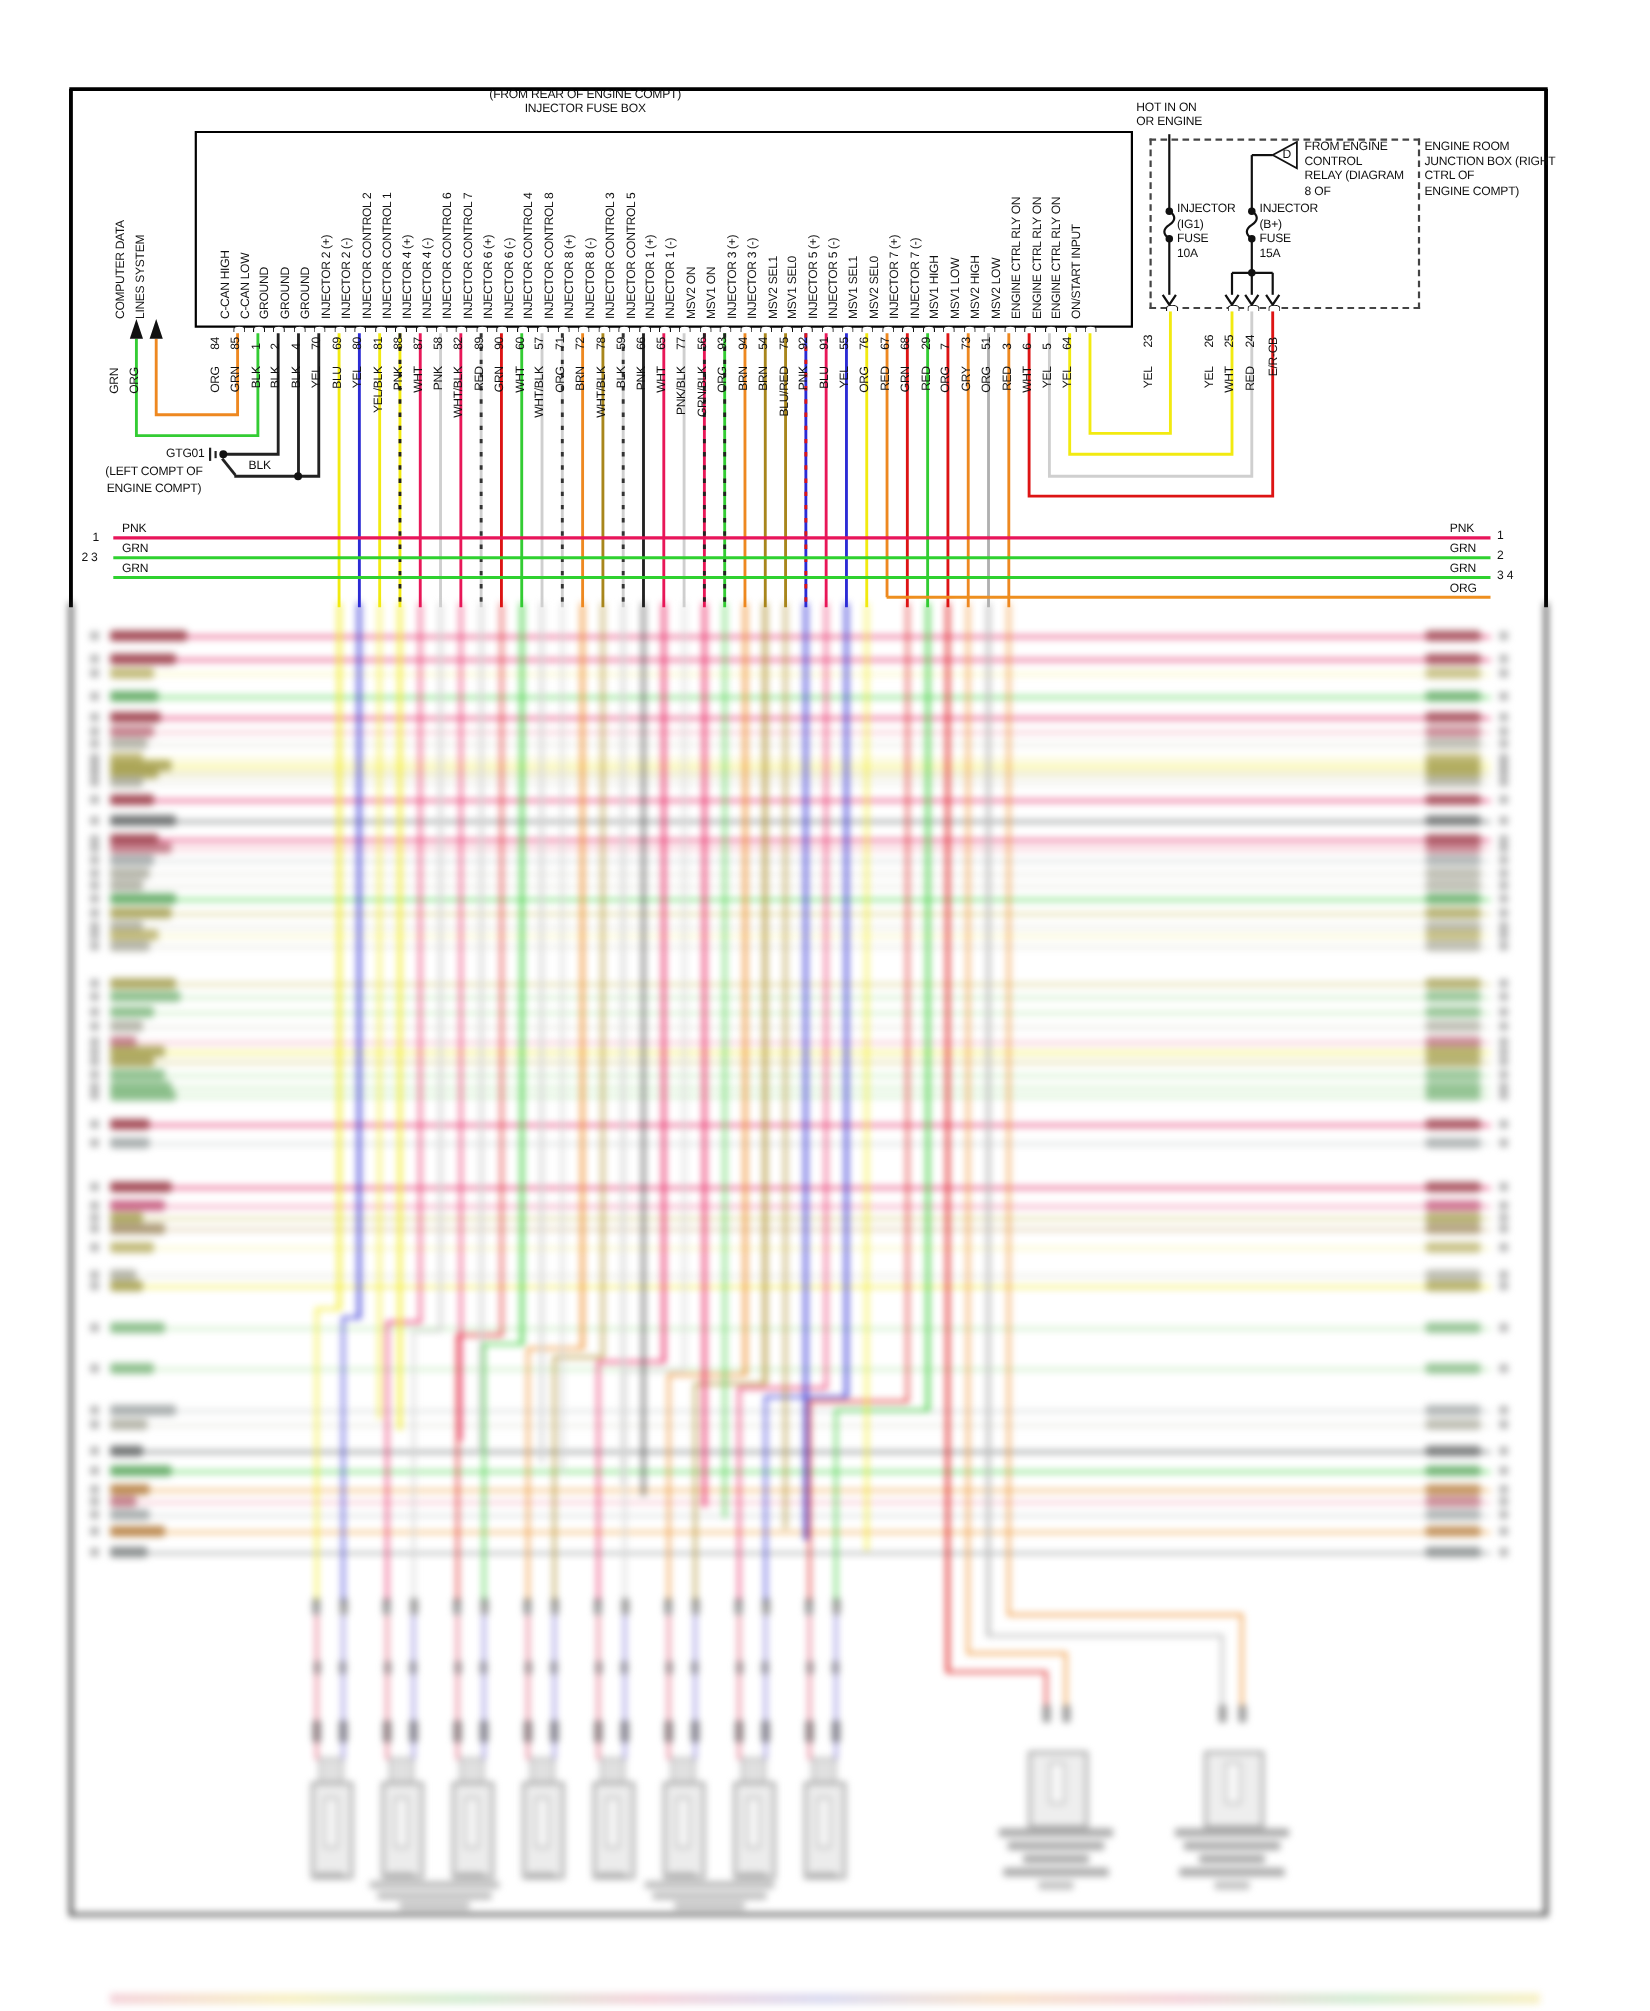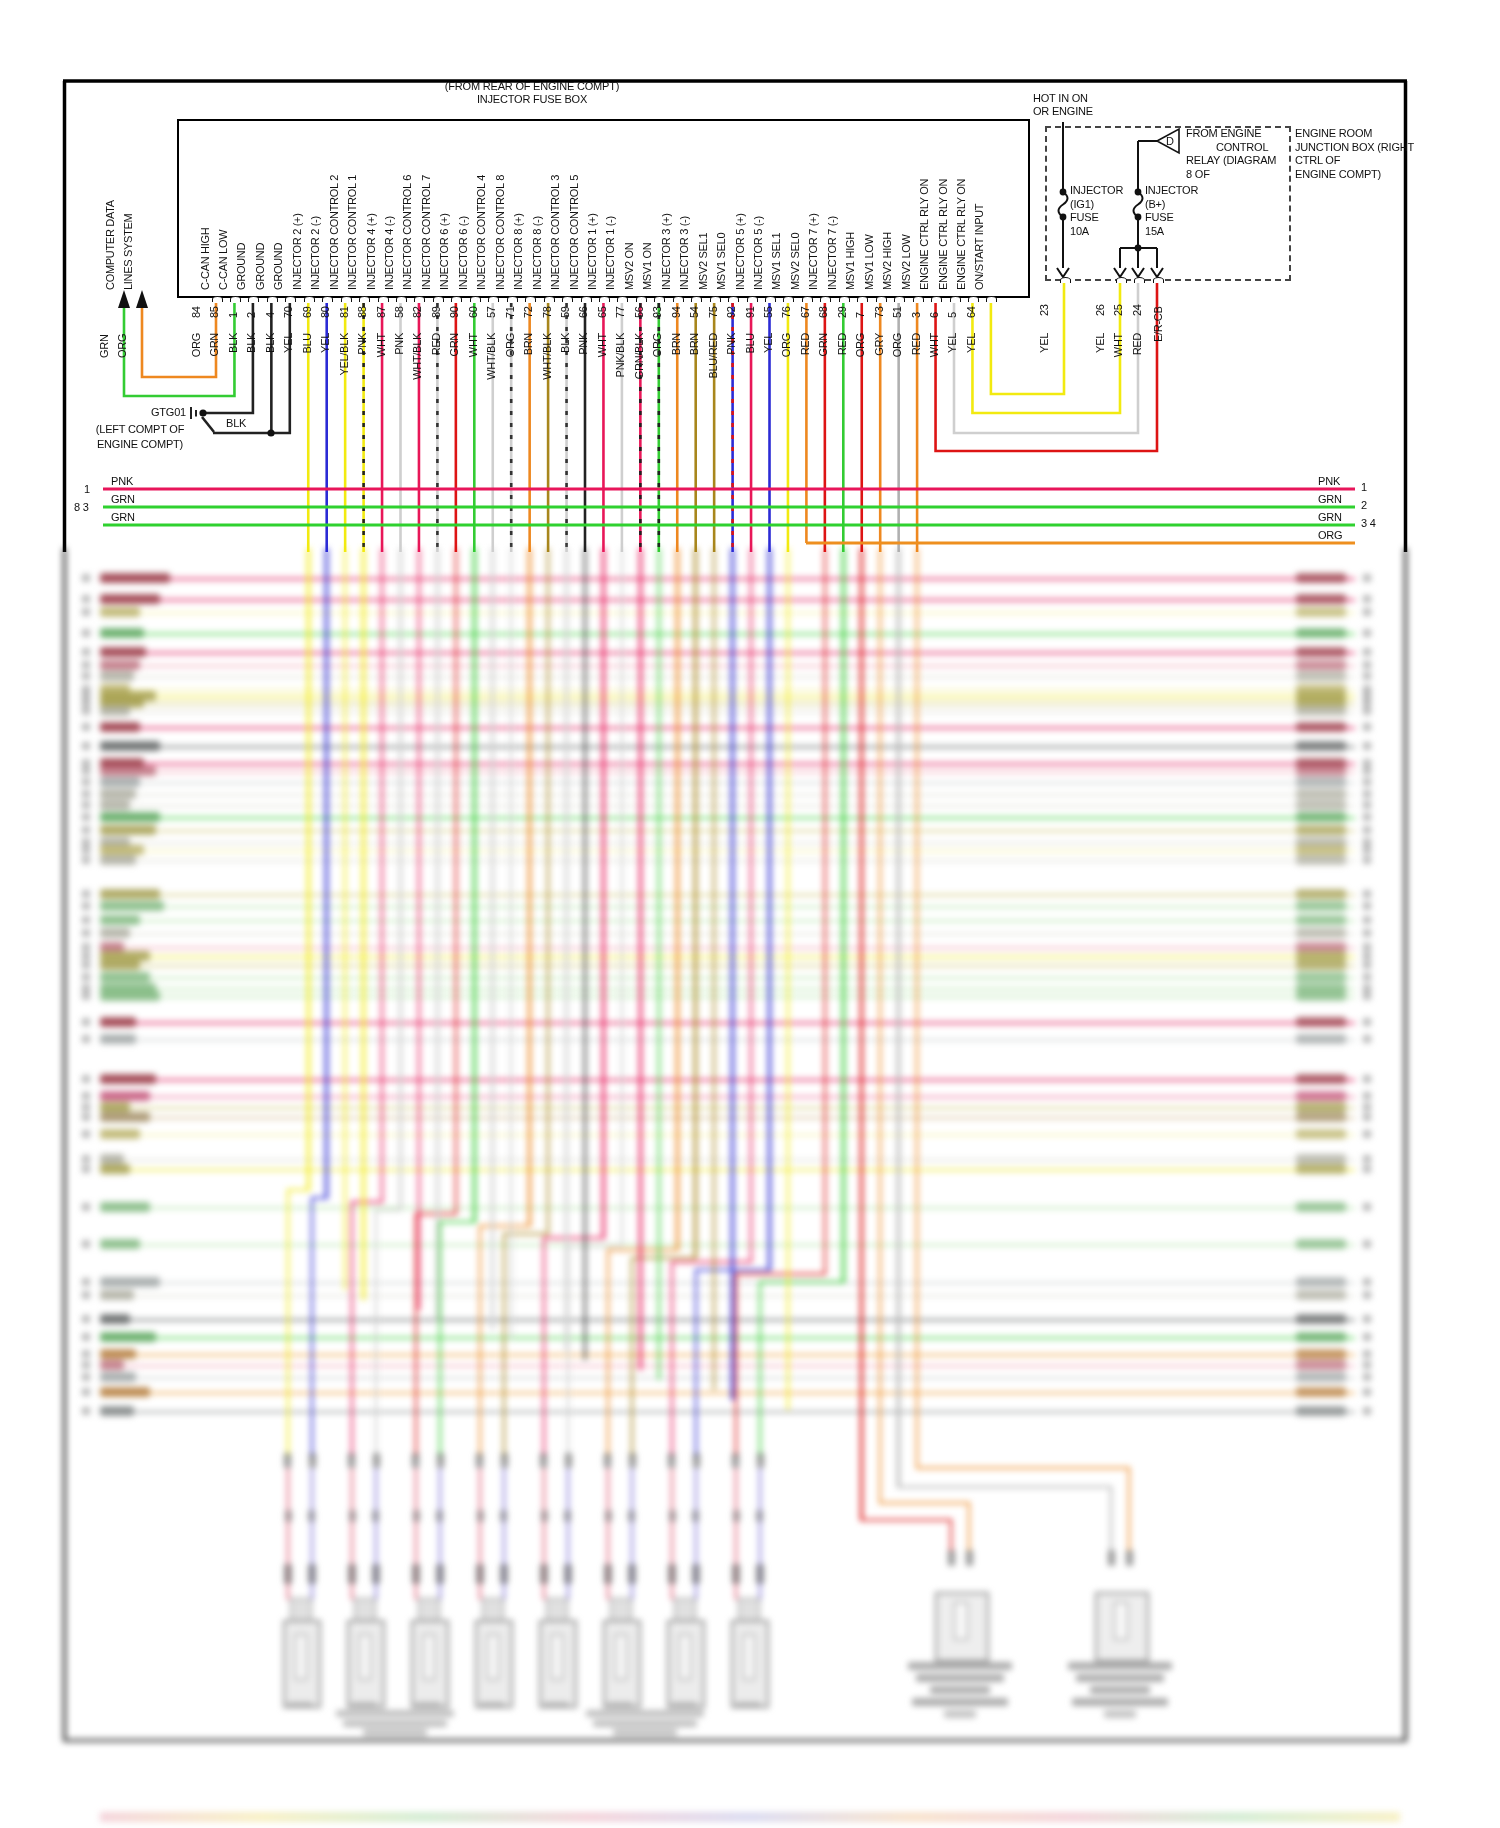--- a/index.html
+++ b/index.html
@@ -133,21 +133,21 @@
       <div class="t" style="position: absolute; left: 1070px; top: 224.5px;">10A</div>
     </div>
   <div id="fuse2txt">
       <div class="t" style="position: absolute; left: 1145px; top: 184px;">INJECTOR</div>
       <div class="t" style="position: absolute; left: 1145px; top: 197.5px;">(B+)</div>
       <div class="t" style="position: absolute; left: 1145px; top: 211px;">FUSE</div>
       <div class="t" style="position: absolute; left: 1145px; top: 224.5px;">15A</div>
     </div>
   <div id="relaynote">
       <div class="t" style="position: absolute; left: 1186px; top: 127px;">FROM ENGINE</div>
-      <div class="t" style="position: absolute; left: 1186px; top: 140.5px; margin-left: 30px;">CONTROL</div>
+      <div class="t" style="position: absolute; left: 1186px; top: 140.5px;">CONTROL</div>
       <div class="t" style="position: absolute; left: 1186px; top: 154px;">RELAY (DIAGRAM</div>
       <div class="t" style="position: absolute; left: 1186px; top: 167.5px;">8 OF</div>
     </div>
   <div id="roomnote">
       <div class="t" style="position: absolute; left: 1295px; top: 127px;">ENGINE ROOM</div>
       <div class="t" style="position: absolute; left: 1295px; top: 140.5px;">JUNCTION BOX (RIGHT</div>
       <div class="t" style="position: absolute; left: 1295px; top: 154px;">CTRL OF</div>
       <div class="t" style="position: absolute; left: 1295px; top: 167.5px;">ENGINE COMPT)</div>
     </div>
   <div class="rl" style="left:1164px;top:331px;width:58px;">E/R-CB</div>
@@ -335,21 +335,21 @@
       <div class="rl" style="position: absolute; left: 1124px; top: 305px; width: 16px; height: 11px;">25</div>
       <div class="rl right" style="position: absolute; left: 1124px; top: 384px; width: 62px; height: 11px;">WHT</div>
       <div class="arc" style="left: 1152.5px; top: 277px;"></div>
       <div class="rl" style="position: absolute; left: 1143px; top: 305px; width: 16px; height: 11px;">24</div>
       <div class="rl right" style="position: absolute; left: 1143px; top: 384px; width: 62px; height: 11px;">RED</div>
       <div class="t" style="position: absolute; left: 111px; top: 475px;">PNK</div>
       <div class="t" style="position: absolute; left: 84px; top: 483px;">1</div>
       <div class="t" style="position: absolute; left: 1318px; top: 475px;">PNK</div>
       <div class="t" style="position: absolute; left: 1361px; top: 481px;">1</div>
       <div class="t" style="position: absolute; left: 111px; top: 493px;">GRN</div>
-      <div class="t" style="position: absolute; left: 74px; top: 501px;">8 3</div>
+      <div class="t" style="position: absolute; left: 74px; top: 501px;">2 3</div>
       <div class="t" style="position: absolute; left: 1318px; top: 493px;">GRN</div>
       <div class="t" style="position: absolute; left: 1361px; top: 499px;">2</div>
       <div class="t" style="position: absolute; left: 111px; top: 511px;">GRN</div>
       <div class="t" style="position: absolute; left: 1318px; top: 511px;">GRN</div>
       <div class="t" style="position: absolute; left: 1361px; top: 517px;">3 4</div>
       <div class="t" style="position: absolute; left: 1318px; top: 529px;">ORG</div>
     </div>
   <div id="blurwrap">
       <div style="position: absolute; left: 63px; top: 0px; width: 3px; height: 1194px; background: rgb(34, 34, 34);"></div>
       <div style="position: absolute; left: 1404px; top: 0px; width: 3px; height: 1194px; background: rgb(34, 34, 34);"></div>

